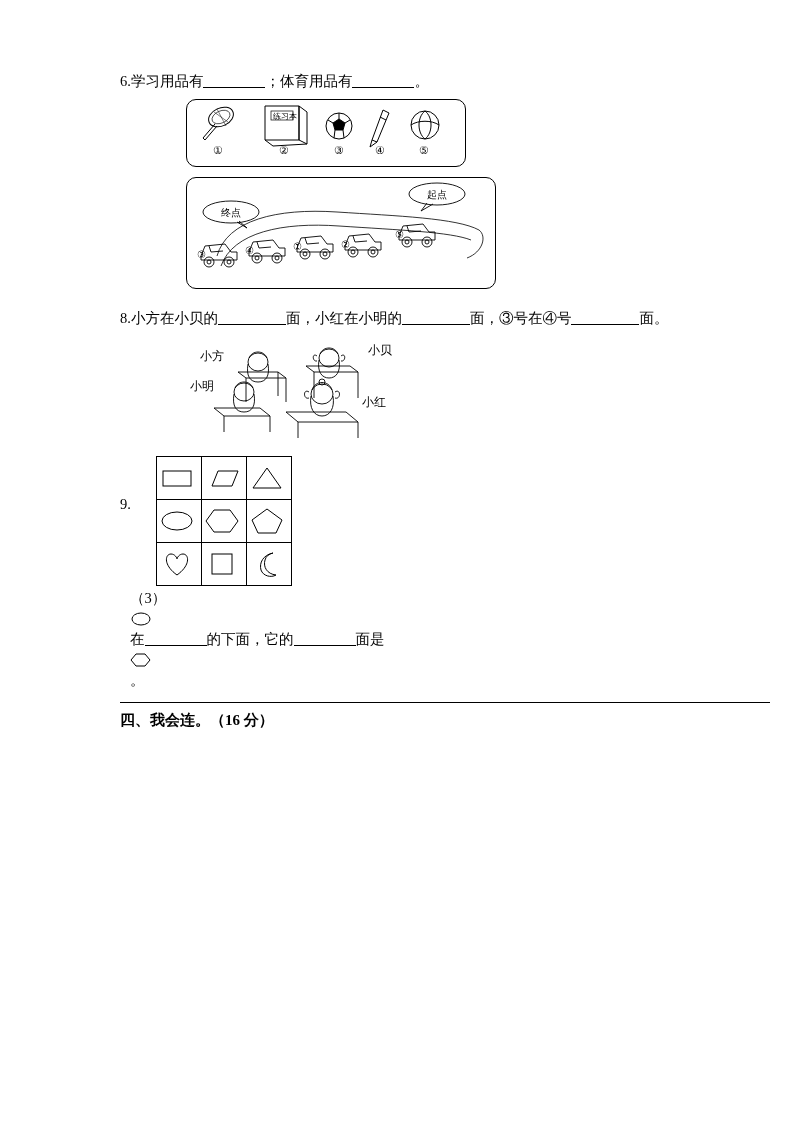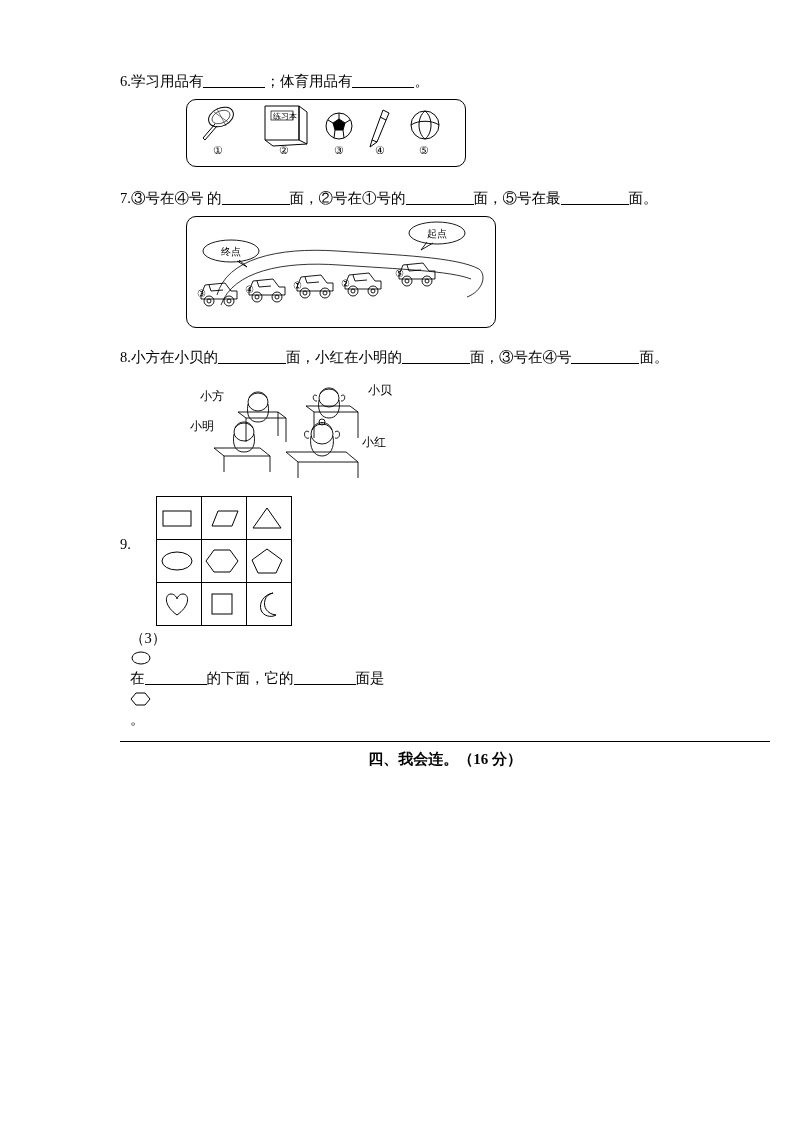--- a/index.html
+++ b/index.html
@@ -150,23 +150,20 @@
         <div style="position:absolute;left:0;top:44px;width:278px;font-size:11px;">
           <span style="position:absolute;left:26px;">①</span>
           <span style="position:absolute;left:92px;">②</span>
           <span style="position:absolute;left:147px;">③</span>
           <span style="position:absolute;left:188px;">④</span>
           <span style="position:absolute;left:232px;">⑤</span>
         </div>
       </div>
     </div>
 
-    <div class="qline" style="margin-top:20px;">
-      <span>7.③号在④号 的</span><span class="blank long"></span><span>面，②号在①号的</span><span class="blank long"></span><span>面，⑤号在最</span><span class="blank long"></span><span>面。</span>
-    </div>
 
     <div class="fig">
       <div class="rbox" style="width:310px;height:112px;position:relative;">
         <svg width="308" height="110" viewBox="0 0 308 110">
 
           <path d="M30 78 C 40 42 90 30 150 34 C 210 38 270 40 292 52 C 300 58 296 74 280 80" fill="none" stroke="#000" stroke-width="0.8"></path>
           <path d="M34 88 C 46 54 96 44 152 48 C 212 52 264 54 284 62" fill="none" stroke="#000" stroke-width="0.8"></path>
 
           <g fill="none" stroke="#000" stroke-width="0.9">
             <ellipse cx="250" cy="16" rx="28" ry="11"></ellipse>
@@ -346,16 +343,16 @@
 
     <div class="sub">
       <span>（3）</span><svg class="inlineicon" width="22" height="16" viewBox="0 0 22 16">
           <ellipse cx="11" cy="8" rx="9" ry="6" fill="none" stroke="#000" stroke-width="1"></ellipse>
         </svg><span>在</span><span class="blank"></span><span>的下面，它的</span><span class="blank"></span><span>面是</span><svg class="inlineicon" width="22" height="16" viewBox="0 0 22 16">
           <polygon points="6,2 15,2 20,8 15,14 6,14 1,8" fill="none" stroke="#000" stroke-width="1"></polygon>
         </svg><span>。</span>
     </div>
 
     <div class="hr-line"></div>
-    <div class="sec-head" style="margin-top:0;text-align:center;">四、我会连。（16 分）</div>
+    <div class="sec-head" style="margin-top:0;">四、我会连。（16 分）</div>
 
   </div>
 </div>
 
 </body></html>

